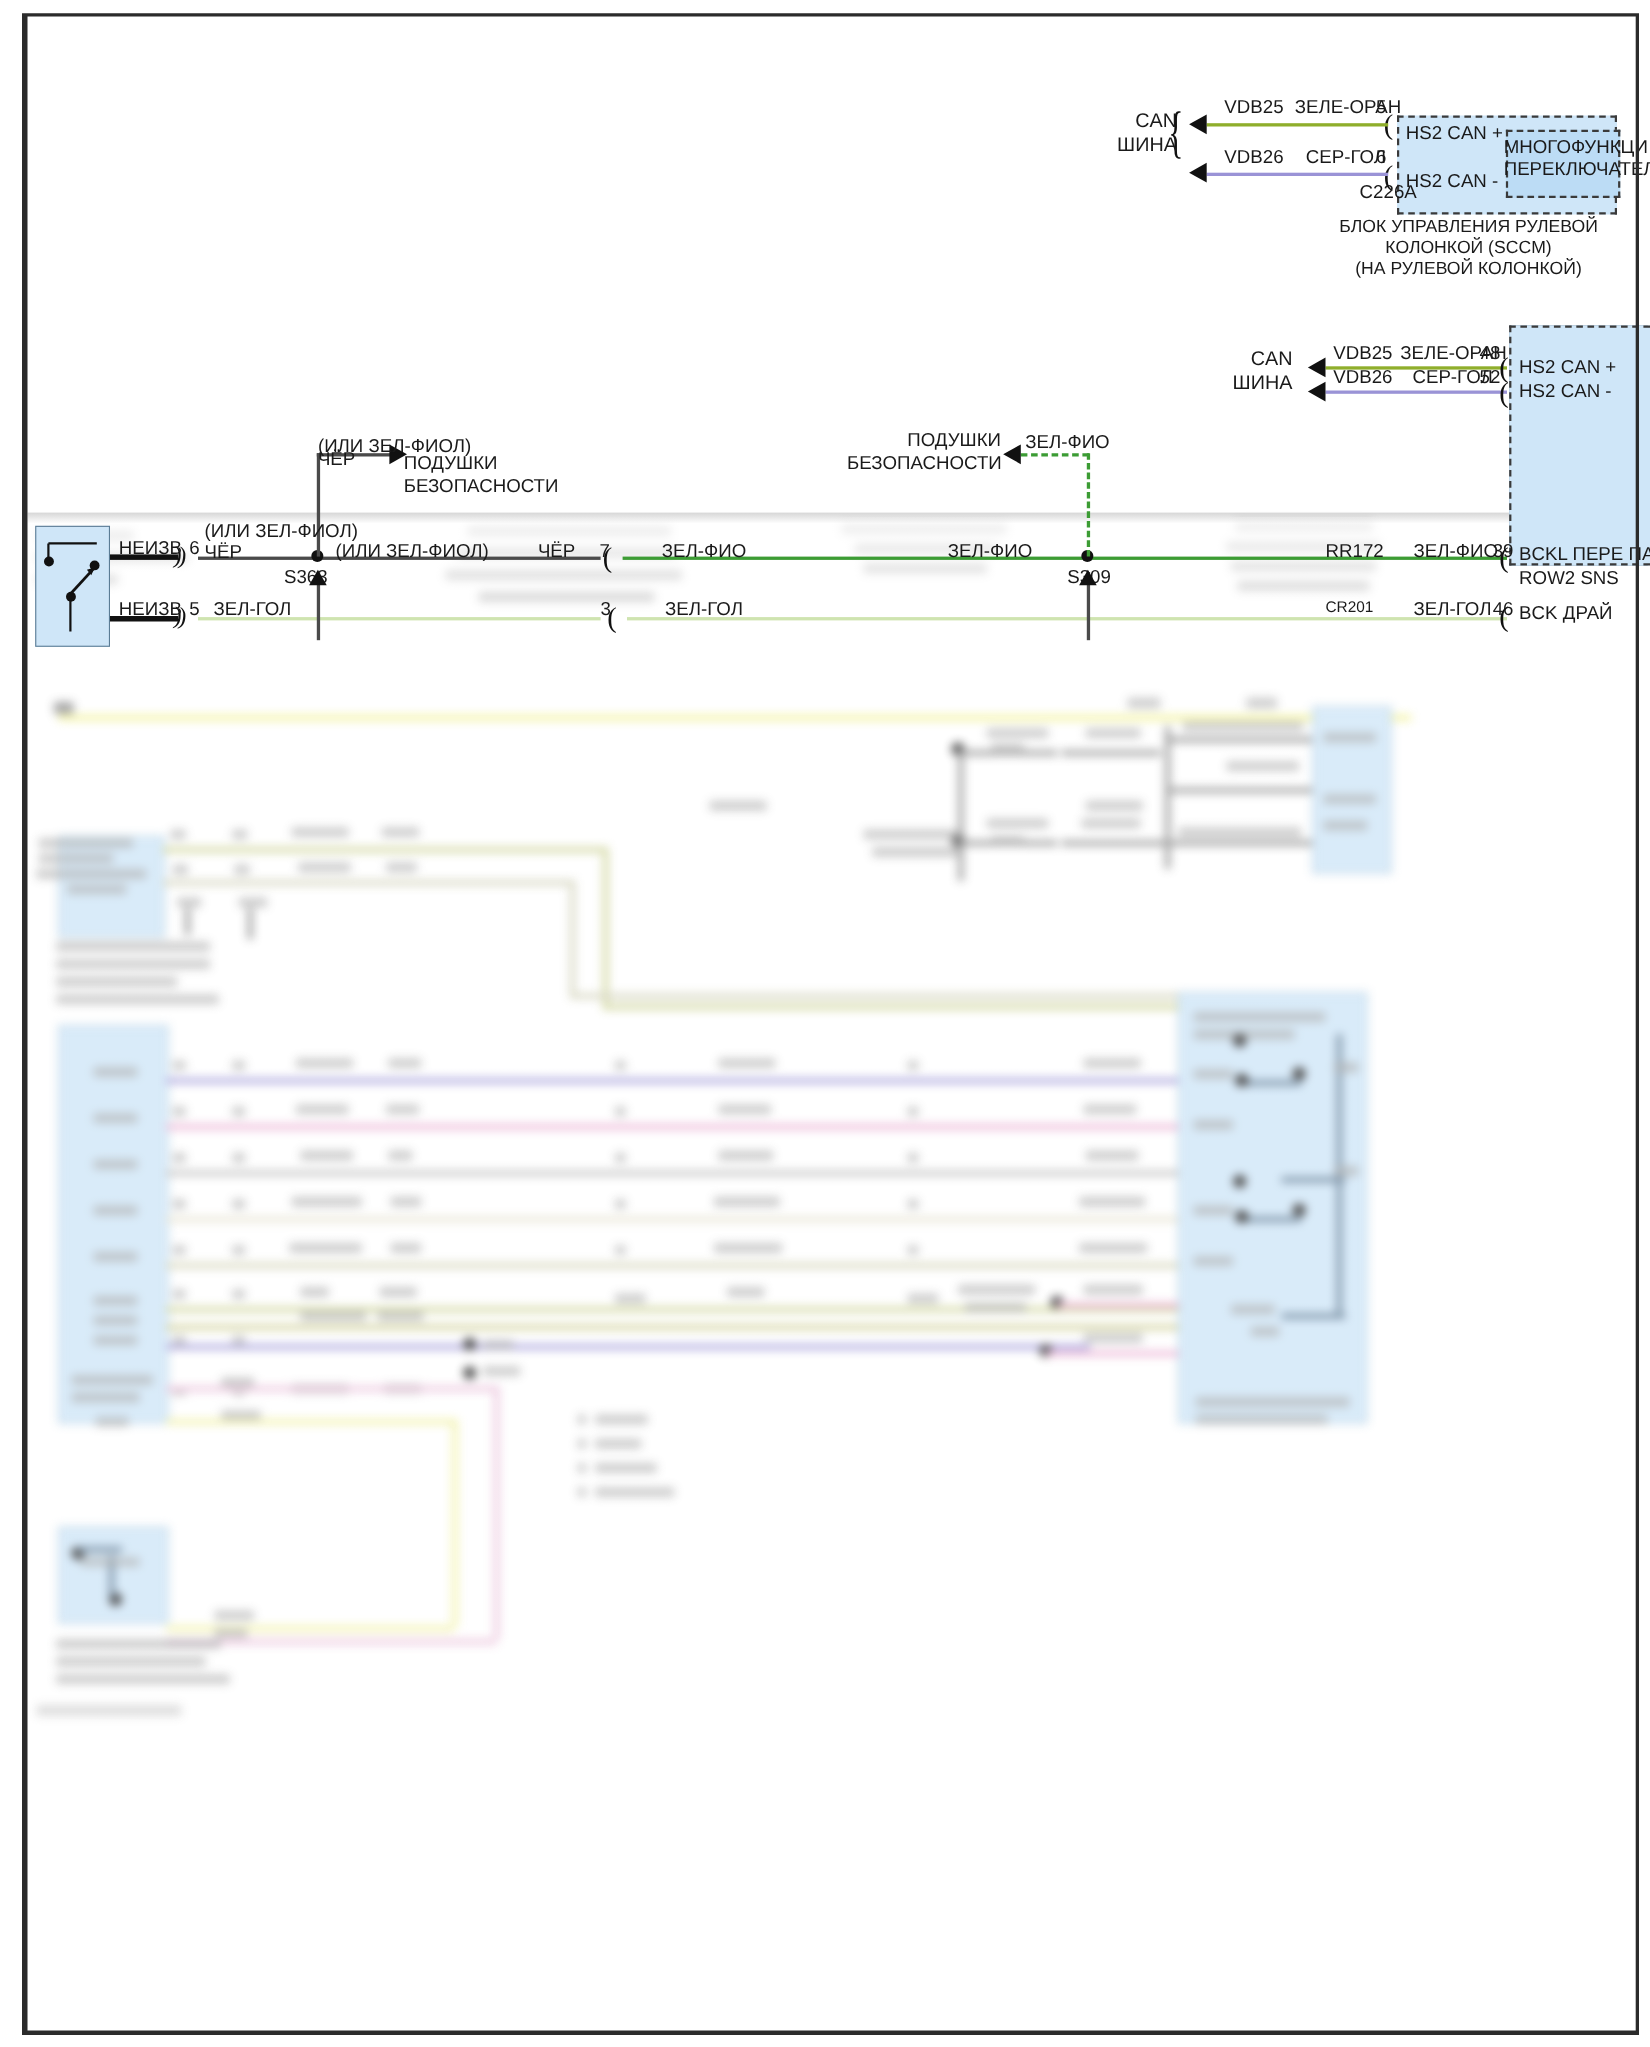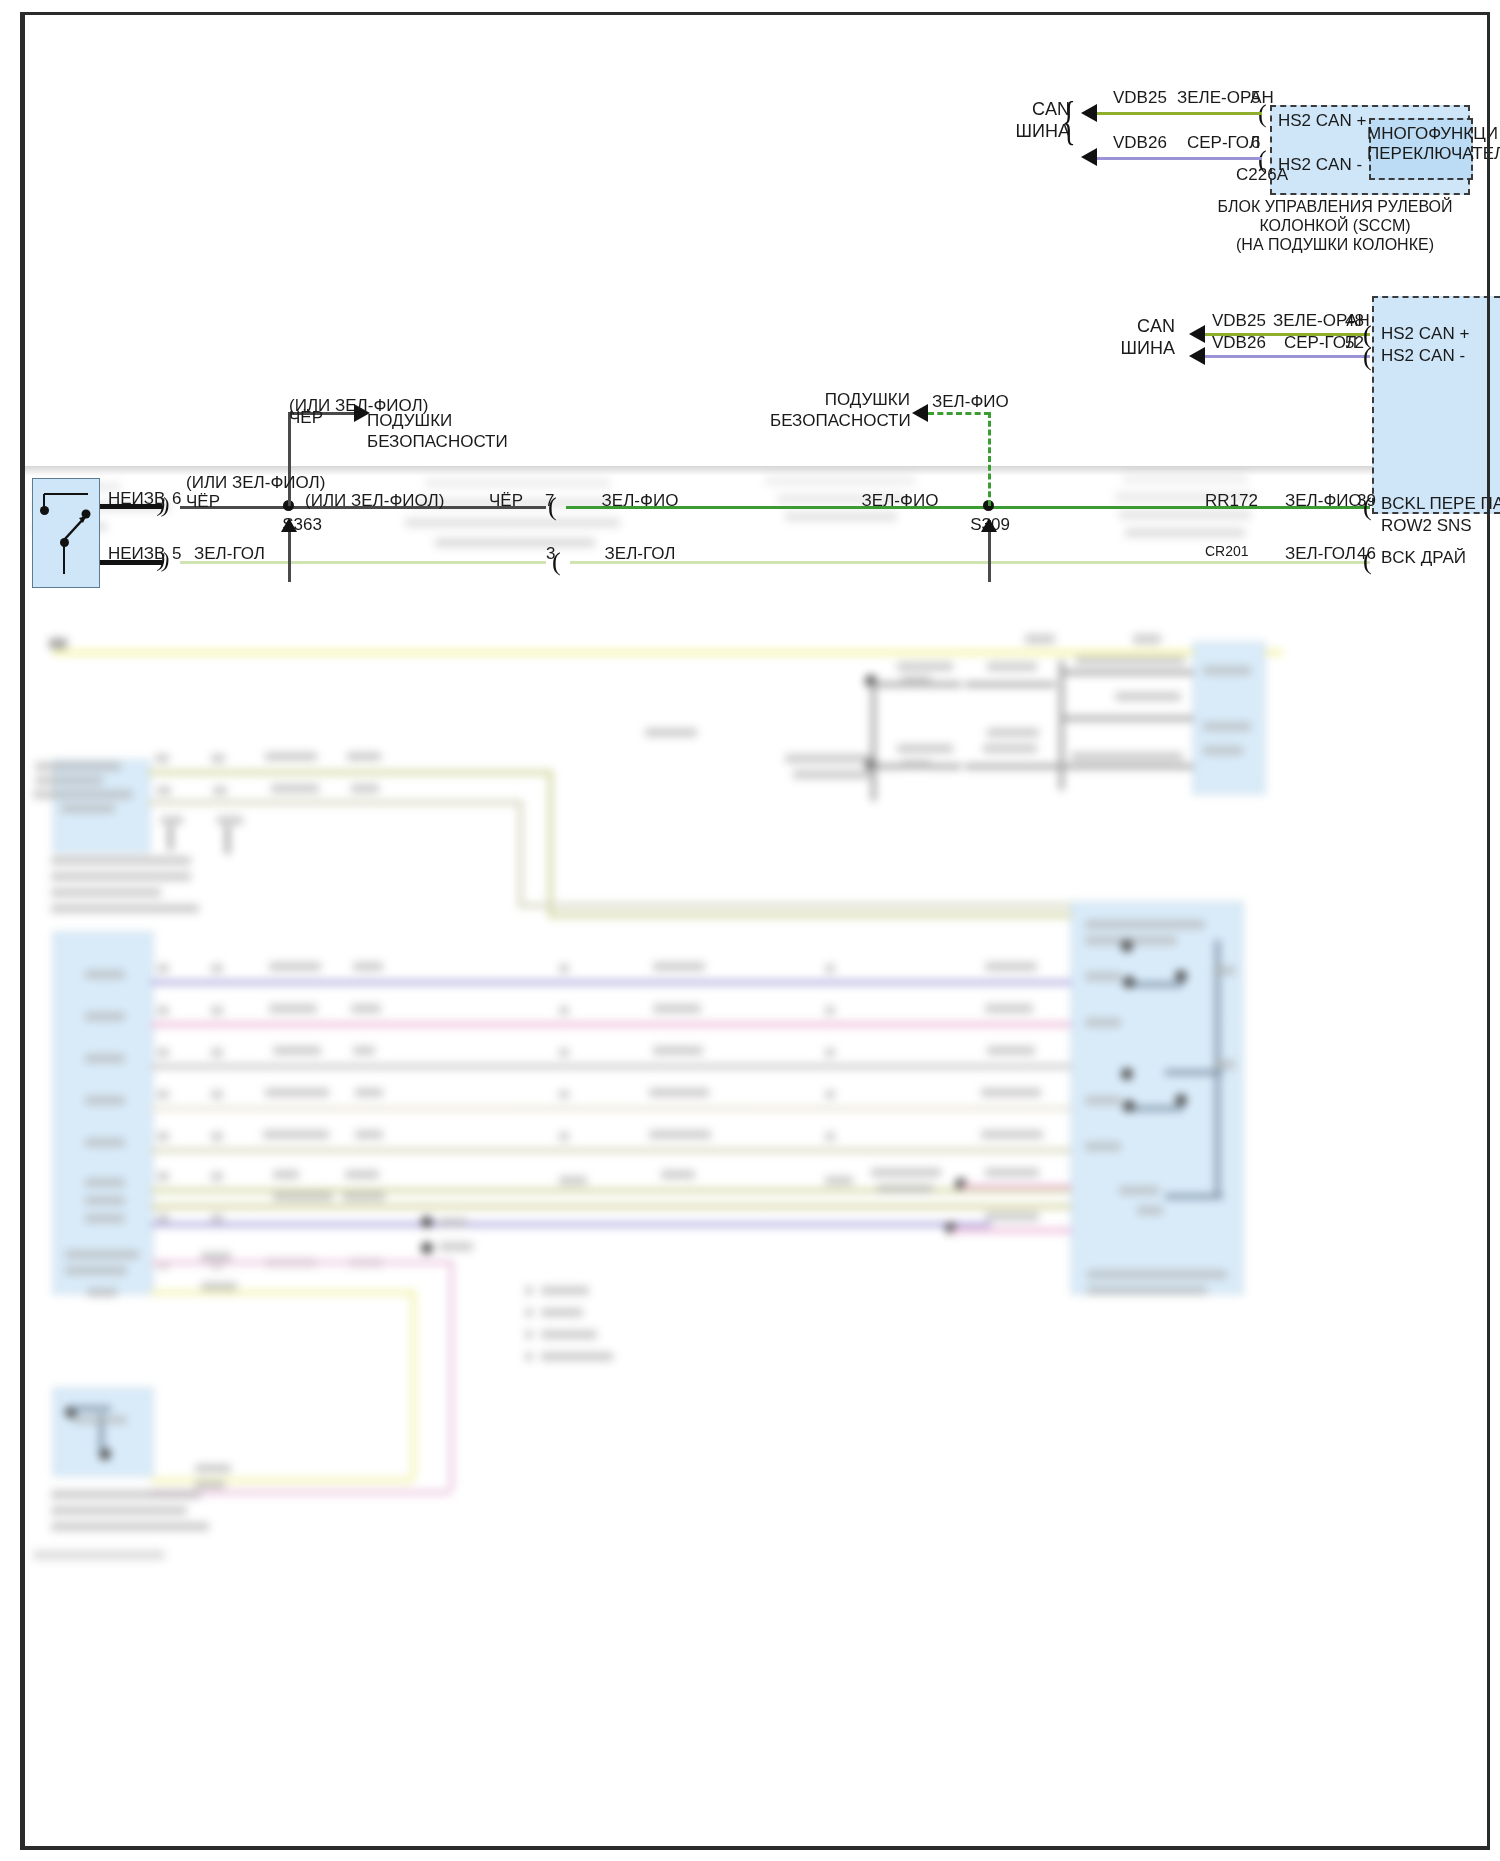--- a/index.html
+++ b/index.html
@@ -402,21 +402,21 @@
   <div class="module dashed2" style="left:1369px;top:118px;width:104px;height:62px;"></div>
 
   <div class="lbl" style="left:1367px;top:124px;font-size:17px;">МНОГОФУНКЦИ</div>
   <div class="lbl" style="left:1367px;top:144px;font-size:17px;">ПЕРЕКЛЮЧАТЕЛ</div>
 
   <div class="lbl" style="left:1278px;top:111px;font-size:17px;">HS2 CAN +</div>
   <div class="lbl" style="left:1278px;top:155px;font-size:17px;">HS2 CAN -</div>
 
   <div class="lbl c" style="left:1190px;top:198px;width:290px;font-size:16px;">БЛОК УПРАВЛЕНИЯ РУЛЕВОЙ</div>
   <div class="lbl c" style="left:1190px;top:217px;width:290px;font-size:16px;">КОЛОНКОЙ (SCCM)</div>
-  <div class="lbl c" style="left:1190px;top:236px;width:290px;font-size:16px;">(НА ПОДУШКИ КОЛОНКЕ)</div>
+  <div class="lbl c" style="left:1190px;top:236px;width:290px;font-size:16px;">(НА РУЛЕВОЙ КОЛОНКОЙ)</div>
 
   <div class="conn" style="left:1258px;top:101px;">(</div>
   <div class="conn" style="left:1258px;top:147px;">(</div>
 
   <div class="wire wire-h wire-olive" style="left:1097px;top:112px;width:165px;"></div>
   <div class="wire wire-h wire-lav" style="left:1097px;top:157px;width:165px;"></div>
 
   <div class="arrow-l" style="left:1081px;top:104px;"></div>
   <div class="arrow-l" style="left:1081px;top:148px;"></div>
 
@@ -478,21 +478,21 @@
   <div class="wire wire-h wire-gray" style="left:180px;top:506px;width:108px;"></div>
   <div class="wire wire-h wire-gray" style="left:288px;top:506px;width:258px;"></div>
 
   <div class="conn" style="left:548px;top:494px;">(</div>
   <div class="wire wire-h wire-green" style="left:566px;top:506px;width:422px;"></div>
   <div class="wire wire-h wire-green" style="left:988px;top:506px;width:382px;"></div>
 
   <div class="dot" style="left:283px;top:500px;"></div>
   <div class="dot" style="left:983px;top:500px;"></div>
 
-  <div class="lbl c" style="left:252px;top:515px;width:100px;font-size:17px;">S363</div>
+  <div class="lbl c" style="left:228px;top:515px;width:100px;font-size:17px;">S363</div>
   <div class="lbl c" style="left:940px;top:515px;width:100px;font-size:17px;">S309</div>
 
   <div class="wire wire-v wire-gray" style="left:288px;top:412px;height:94px;"></div>
   <div class="wire wire-h wire-gray" style="left:288px;top:412px;width:68px;"></div>
   <div class="arrow-r" style="left:354px;top:404px;"></div>
 
   <div class="lbl" style="left:289px;top:396px;font-size:17px;">(ИЛИ ЗЕЛ-ФИОЛ)</div>
   <div class="lbl" style="left:289px;top:408px;font-size:17px;">ЧЁР</div>
   <div class="lbl" style="left:367px;top:411px;font-size:17px;">ПОДУШКИ</div>
   <div class="lbl" style="left:367px;top:432px;font-size:17px;">БЕЗОПАСНОСТИ</div>

